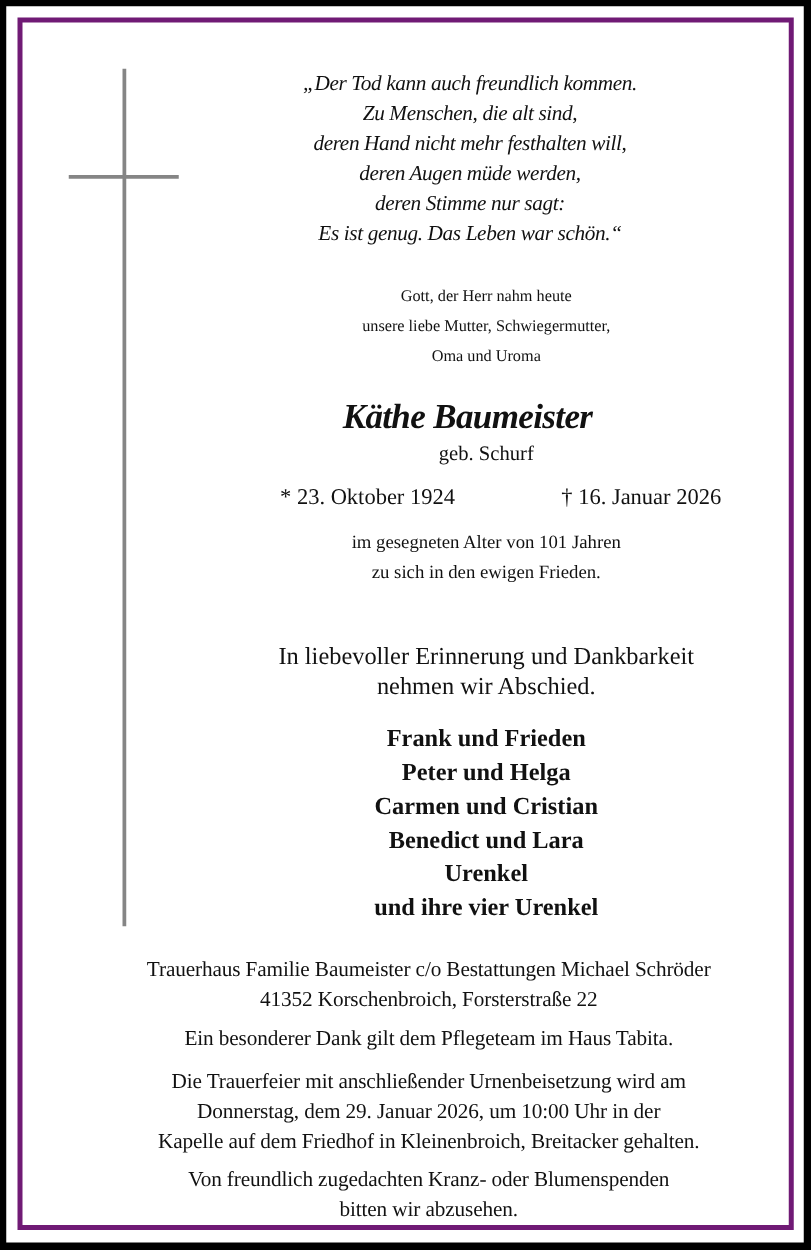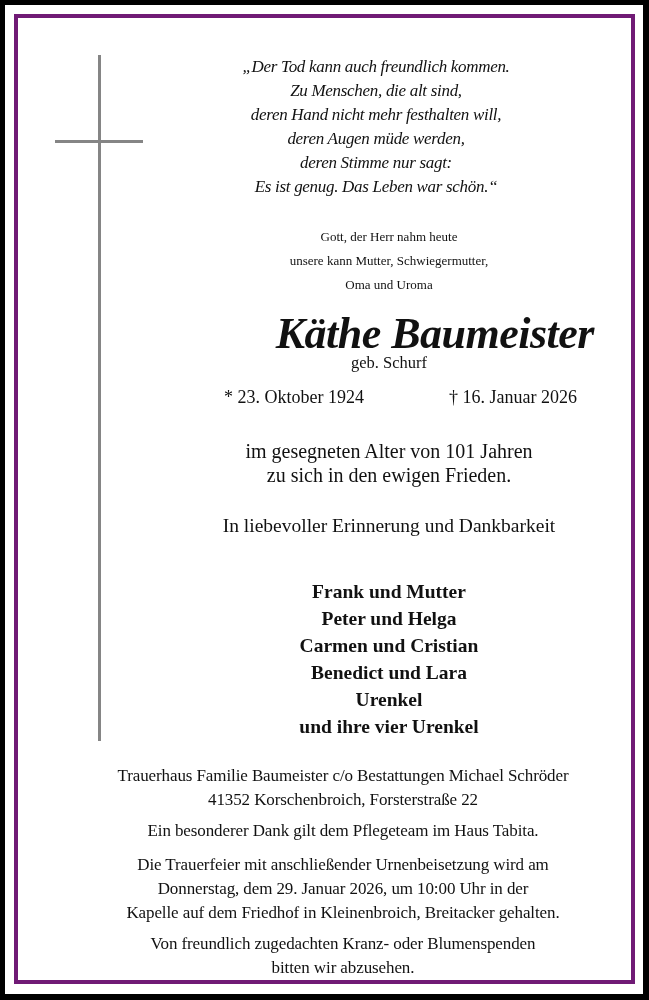--- a/index.html
+++ b/index.html
@@ -29,38 +29,37 @@
     .poem {
       left: 190px; width: 336px; top: 37px;
       font-style: italic; font-size: 17px; line-height: 24px;
       letter-spacing: -0.3px;
     }
     .intro {
       left: 170px; width: 402px; top: 207px;
       font-size: 13px; line-height: 24px;
     }
     .name {
-      left: 174px; width: 402px; top: 291px;
-      font-size: 44px; font-weight: bold; font-style: italic; line-height: 50px;
+      left: 155px; width: 402px; top: 291px;
+      font-size: 28px; font-weight: bold; font-style: italic; line-height: 50px;
       letter-spacing: -0.5px;
-      text-align: right;
     }
     .maiden {
       left: 170px; width: 402px; top: 335px;
       font-size: 16.5px; line-height: 20px;
     }
     .dates {
       left: 202px; width: 370px; top: 366px; height: 26px;
       font-size: 18px; line-height: 26px;
     }
     .dates .birth { position: absolute; left: 4px; top: 0; }
     .dates .death { position: absolute; left: 209px; top: 0; margin-left: 20px; }
     .age {
-      left: 170px; width: 402px; top: 421px;
-      font-size: 20px; line-height: 24px;
+      left: 170px; width: 402px; top: 404px;
+      font-size: 15px; line-height: 24px;
     }
     .remember {
       left: 170px; width: 402px; top: 496px;
       font-size: 19.5px; line-height: 24px;
     }
     .family {
       left: 170px; width: 402px; top: 560px;
       font-size: 19.5px; font-weight: bold; line-height: 27px;
     }
     .footer {
@@ -86,43 +85,44 @@
       <span class="line">„Der Tod kann auch freundlich kommen.</span>
       <span class="line">Zu Menschen, die alt sind,</span>
       <span class="line">deren Hand nicht mehr festhalten will,</span>
       <span class="line">deren Augen müde werden,</span>
       <span class="line">deren Stimme nur sagt:</span>
       <span class="line">Es ist genug. Das Leben war schön.“</span>
     </div>
 
     <div class="block intro">
       <span class="line">Gott, der Herr nahm heute</span>
-      <span class="line">unsere kann Mutter, Schwiegermutter,</span>
+      <span class="line">unsere liebe Mutter, Schwiegermutter,</span>
       <span class="line">Oma und Uroma</span>
     </div>
 
     <div class="block name">Käthe Baumeister</div>
     <div class="block maiden">geb. Schurf</div>
 
     <div class="block dates">
       <span class="birth">* 23. Oktober 1924</span>
       <span class="death">† 16. Januar 2026</span>
     </div>
 
     <div class="block age">
       <span class="line">im gesegneten Alter von 101 Jahren</span>
       <span class="line">zu sich in den ewigen Frieden.</span>
     </div>
 
     <div class="block remember">
       <span class="line">In liebevoller Erinnerung und Dankbarkeit</span>
+      <span class="line">nehmen wir Abschied.</span>
     </div>
 
     <div class="block family">
-      <span class="line">Frank und Mutter</span>
+      <span class="line">Frank und Frieden</span>
       <span class="line">Peter und Helga</span>
       <span class="line">Carmen und Cristian</span>
       <span class="line">Benedict und Lara</span>
       <span class="line">Urenkel</span>
       <span class="line">und ihre vier Urenkel</span>
     </div>
 
     <div class="block footer f1">
       <span class="line">Trauerhaus Familie Baumeister c/o Bestattungen Michael Schröder</span>
       <span class="line">41352 Korschenbroich, Forsterstraße 22</span>

